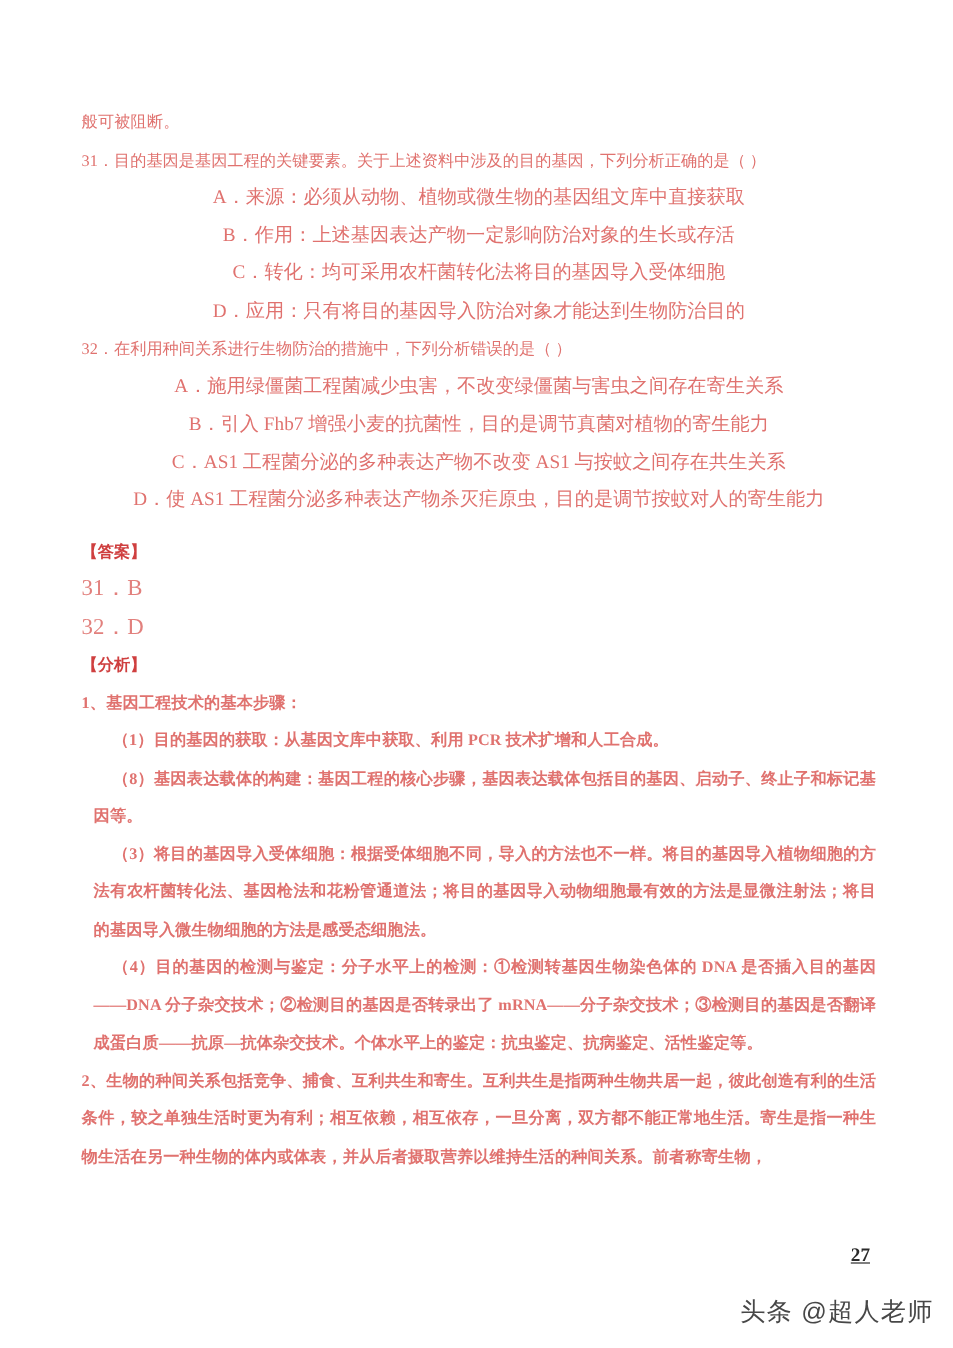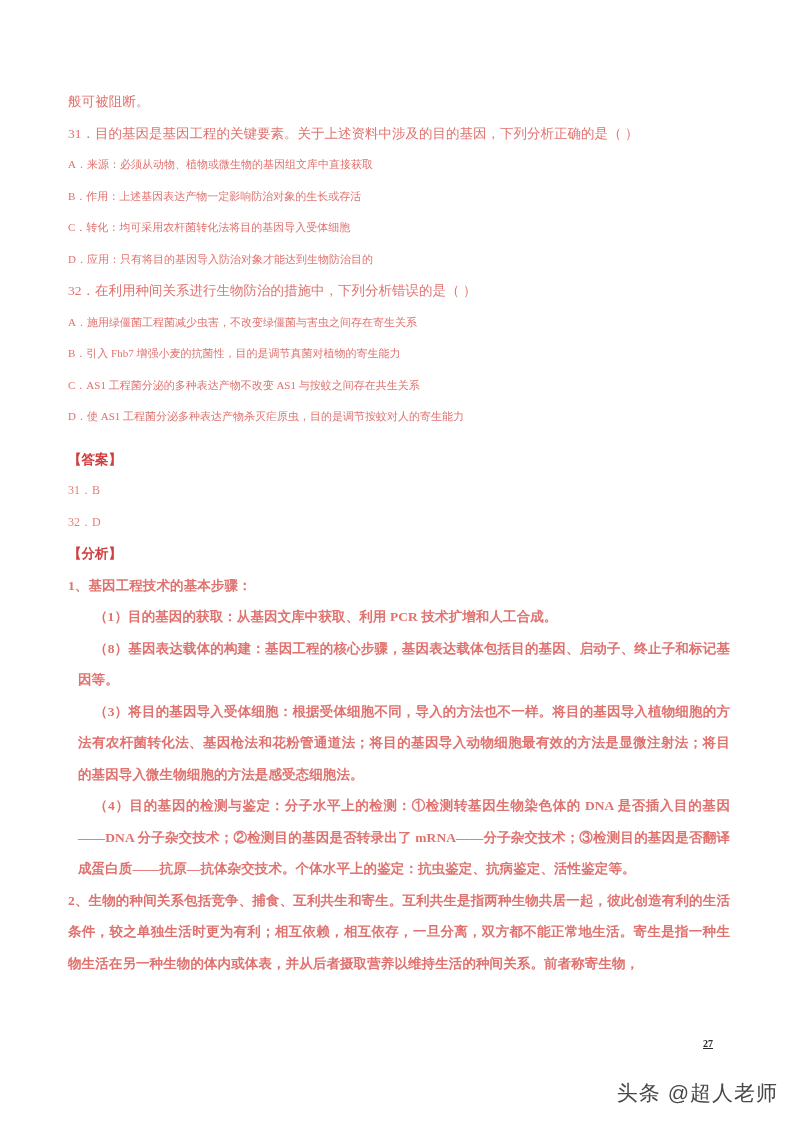--- a/index.html
+++ b/index.html
@@ -49,45 +49,46 @@
   }
   .heading {
     color: #cf3f3f;
     font-size: 13.5px;
     line-height: 31.5px;
     font-weight: bold;
     white-space: nowrap;
   }
   .answer-line {
     color: #e2807d;
-    font-size: 12px;
+    font-size: 19px;
     line-height: 31.5px;
     white-space: nowrap;
   }
   .gap-before {
     margin-top: 11px;
   }
   .opt {
     color: #e0726f;
-    font-size: 11px;
+    font-size: 16px;
     line-height: 31.5px;
     white-space: nowrap;
+    text-align: center;
   }
   .stem {
     color: #e0726f;
     font-size: 13.5px;
     line-height: 31.5px;
     white-space: nowrap;
   }
   .page-number {
     position: absolute;
-    right: 81px;
+    right: 69px;
     top: 1038px;
     color: #2b2b2b;
-    font-size: 10px;
+    font-size: 16px;
     font-weight: bold;
     font-family: "Liberation Serif", "DejaVu Serif", serif;
     text-decoration: underline;
   }
   .watermark {
     position: absolute;
     right: 16px;
     top: 1079px;
     font-family: "Liberation Sans", "DejaVu Sans", sans-serif;
     font-size: 21px;

